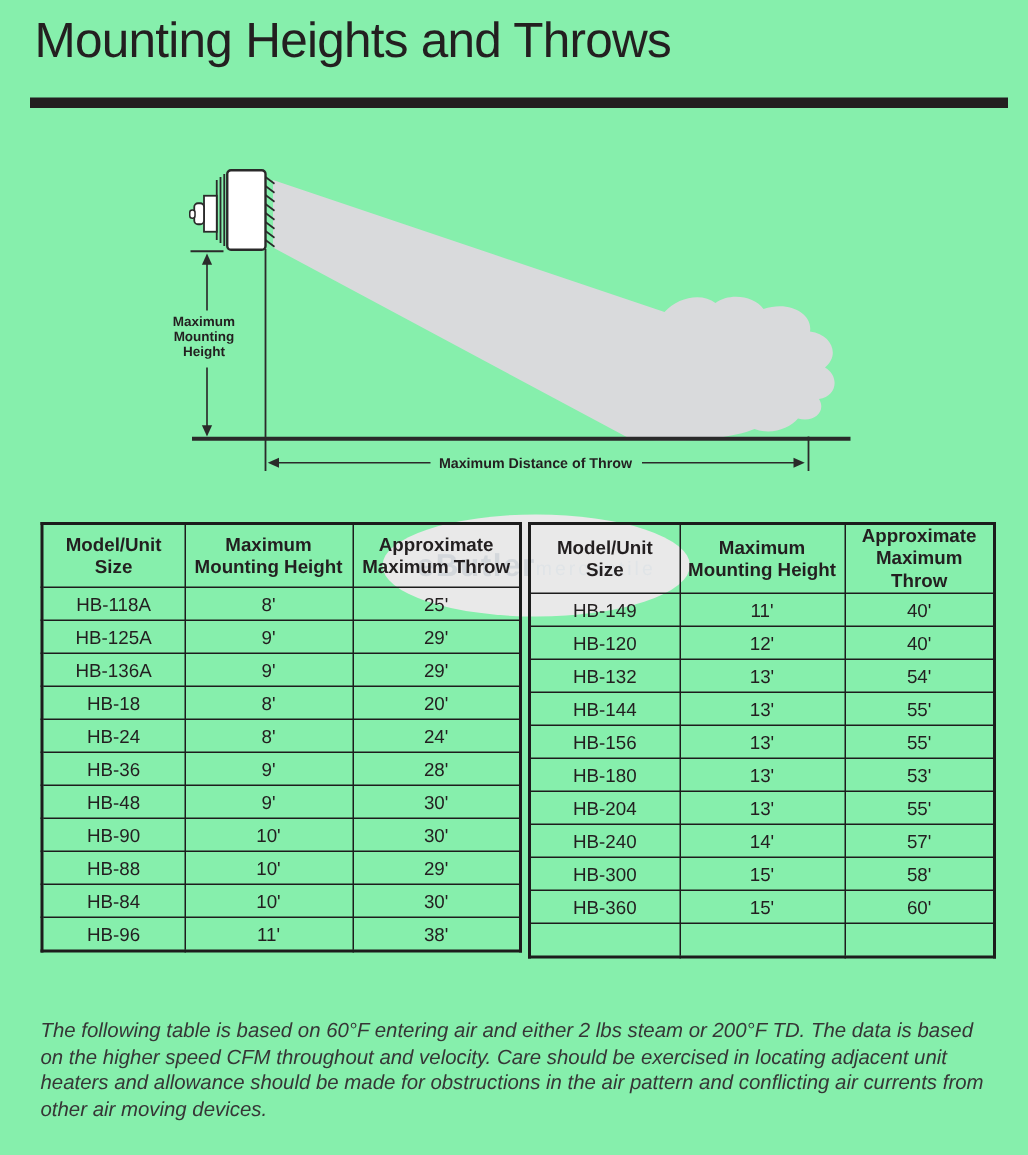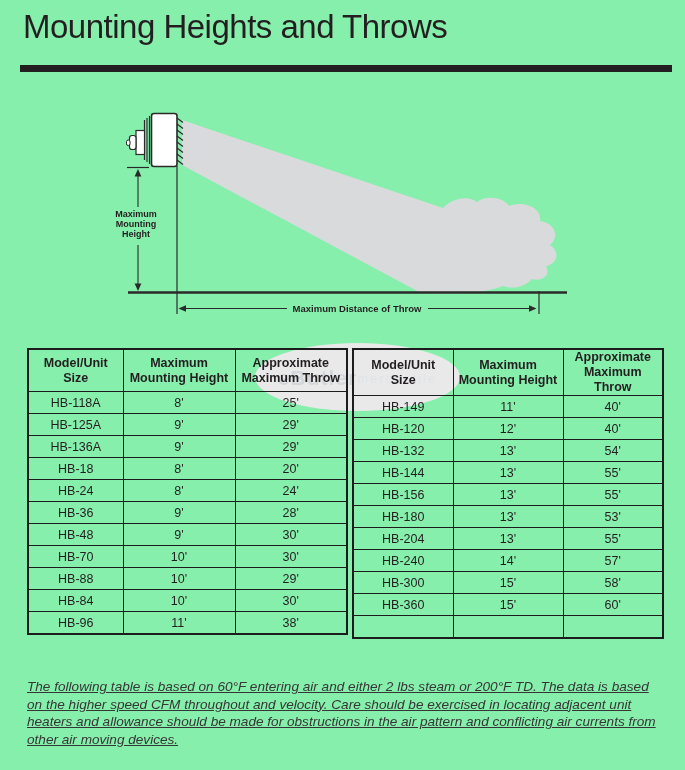--- a/index.html
+++ b/index.html
@@ -35,21 +35,21 @@
   table.spec.right { left:352px; width:310px; }
   table.spec th, table.spec td {
     border:1.5px solid #1c1c1c; text-align:center; vertical-align:middle;
     padding:0; color:#231f20; background:transparent;
   }
   table.spec th { height:41px; font-size:12.5px; font-weight:bold; line-height:1.2; }
   table.spec td { height:21px; font-size:12.5px; font-weight:normal; }
 
   .footnote {
     position:absolute; left:27px; top:678px; width:640px;
-    font-style:italic; font-size:13.6px; line-height:1.3; color:#363636; margin:0;text-decoration:underline;
+    font-style:italic; font-size:13.6px; line-height:1.3; color:#363636; margin:0;
   }
   svg text { font-family:"Liberation Sans", sans-serif; }
 </style>
 </head>
 <body>
 
 <div class="page">
 
   <h1 class="title">Mounting Heights and Throws</h1>
   <div class="title-rule"></div>
@@ -173,21 +173,21 @@
             <td>HB-36</td>
             <td>9'</td>
             <td>28'</td>
           </tr>
           <tr>
             <td>HB-48</td>
             <td>9'</td>
             <td>30'</td>
           </tr>
           <tr>
-            <td>HB-70</td>
+            <td>HB-90</td>
             <td>10'</td>
             <td>30'</td>
           </tr>
           <tr>
             <td>HB-88</td>
             <td>10'</td>
             <td>29'</td>
           </tr>
           <tr>
             <td>HB-84</td>

